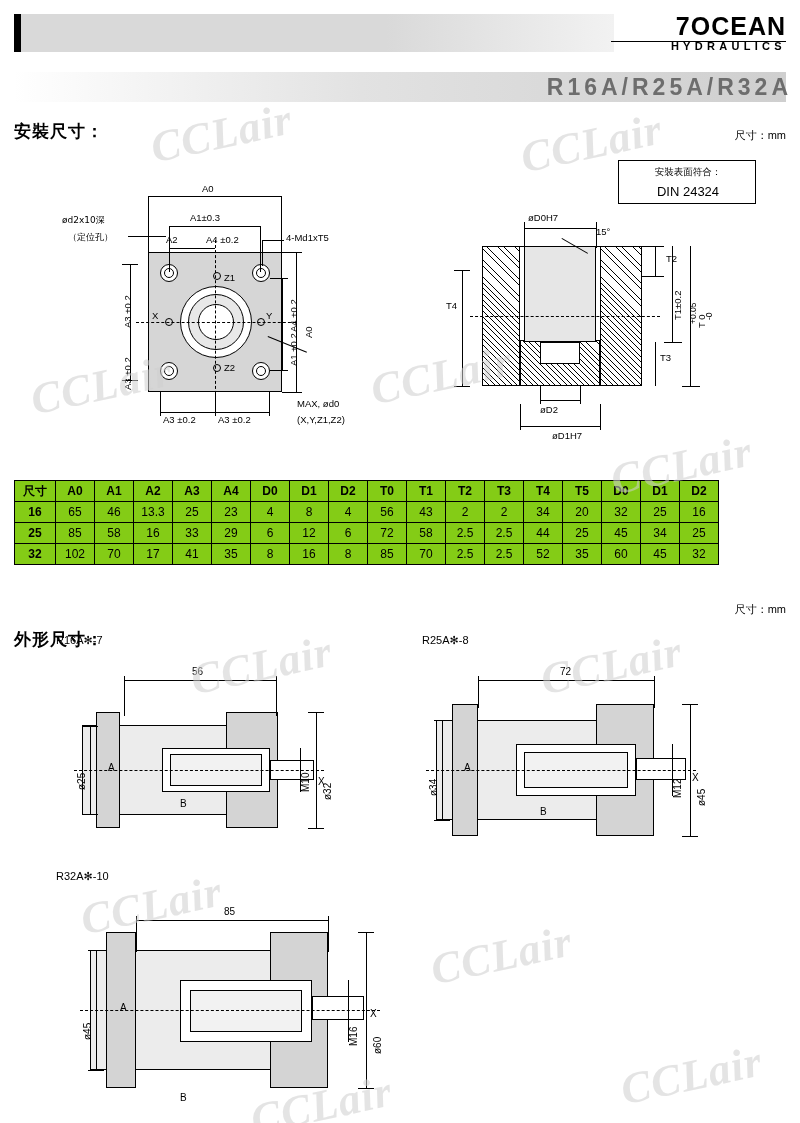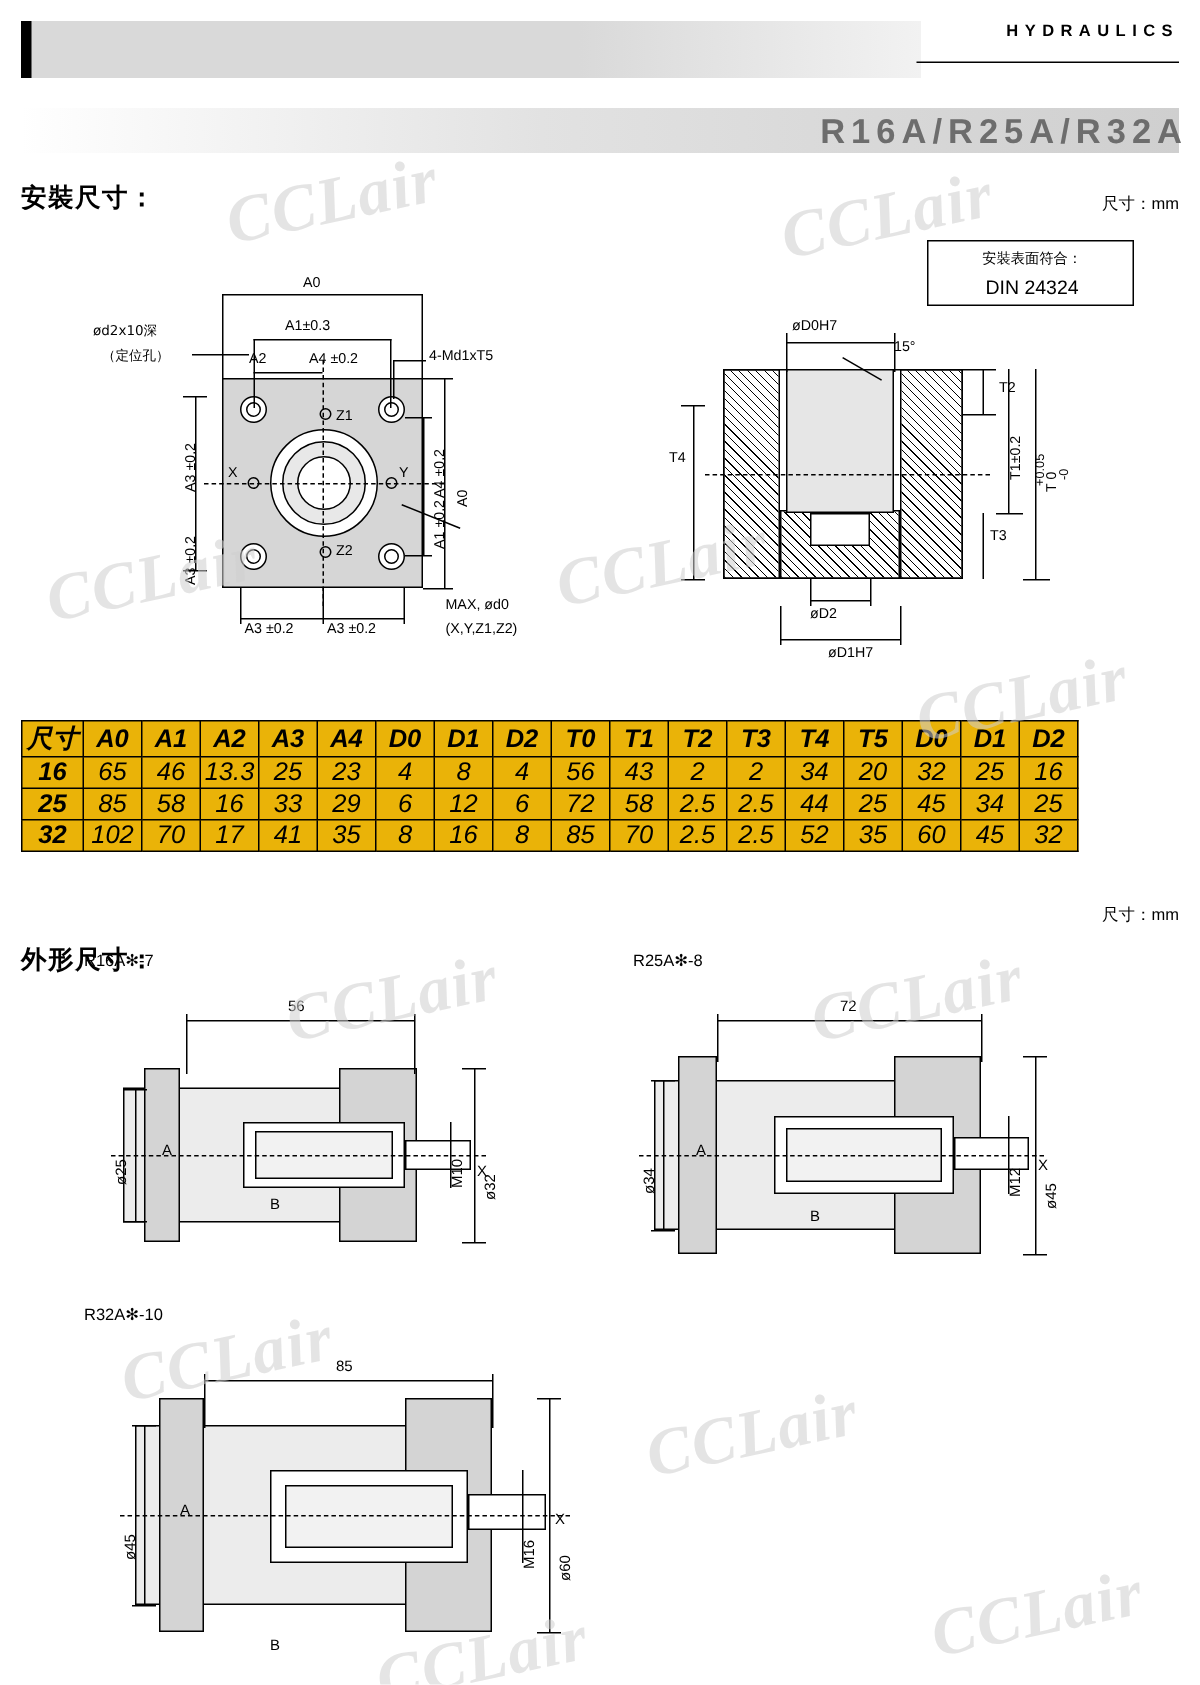--- a/index.html
+++ b/index.html
@@ -79,40 +79,40 @@
 
   
   .note-box{
     position:absolute;border:1px solid #000;box-sizing:border-box;background:#fff;
     text-align:center;
   }
 
   
   table.dim{
     position:absolute;left:14px;top:480px;border-collapse:collapse;
-    font-size:17px;font-family:"Liberation Sans",sans-serif;
-    background:#eab308;
-    font-style:italic;
+    font-size:12px;font-family:"Liberation Sans",sans-serif;
+    background:#84cc16;
   }
   table.dim th, table.dim td{
     border:1px solid #000;width:38px;height:20px;text-align:center;padding:0;
     font-weight:normal;
   }
   table.dim th.first, table.dim td.first{width:40px;font-weight:bold;}
   table.dim thead th{font-weight:bold;}
 
   
   .lbl{position:absolute;font-size:11px;white-space:nowrap;}
 </style>
 </head>
 <body>
 
 <div class="hdr">
   <div class="hdr-bar"></div>
   <div class="logo">
+    <div class="logo-main">7OCEAN</div>
     <div class="logo-sub">HYDRAULICS</div>
   </div>
   <div class="ln" style="right:0;top:27px;width:175px;height:1px;"></div>
 </div>
 
 <div class="model-band"></div>
 <div class="model-text">R16A/R25A/R32A</div>
 
 <div class="sec-title" style="left:14px;top:120px;">安裝尺寸：</div>
 <div class="sec-unit" style="right:14px;top:128px;">尺寸：mm</div>

